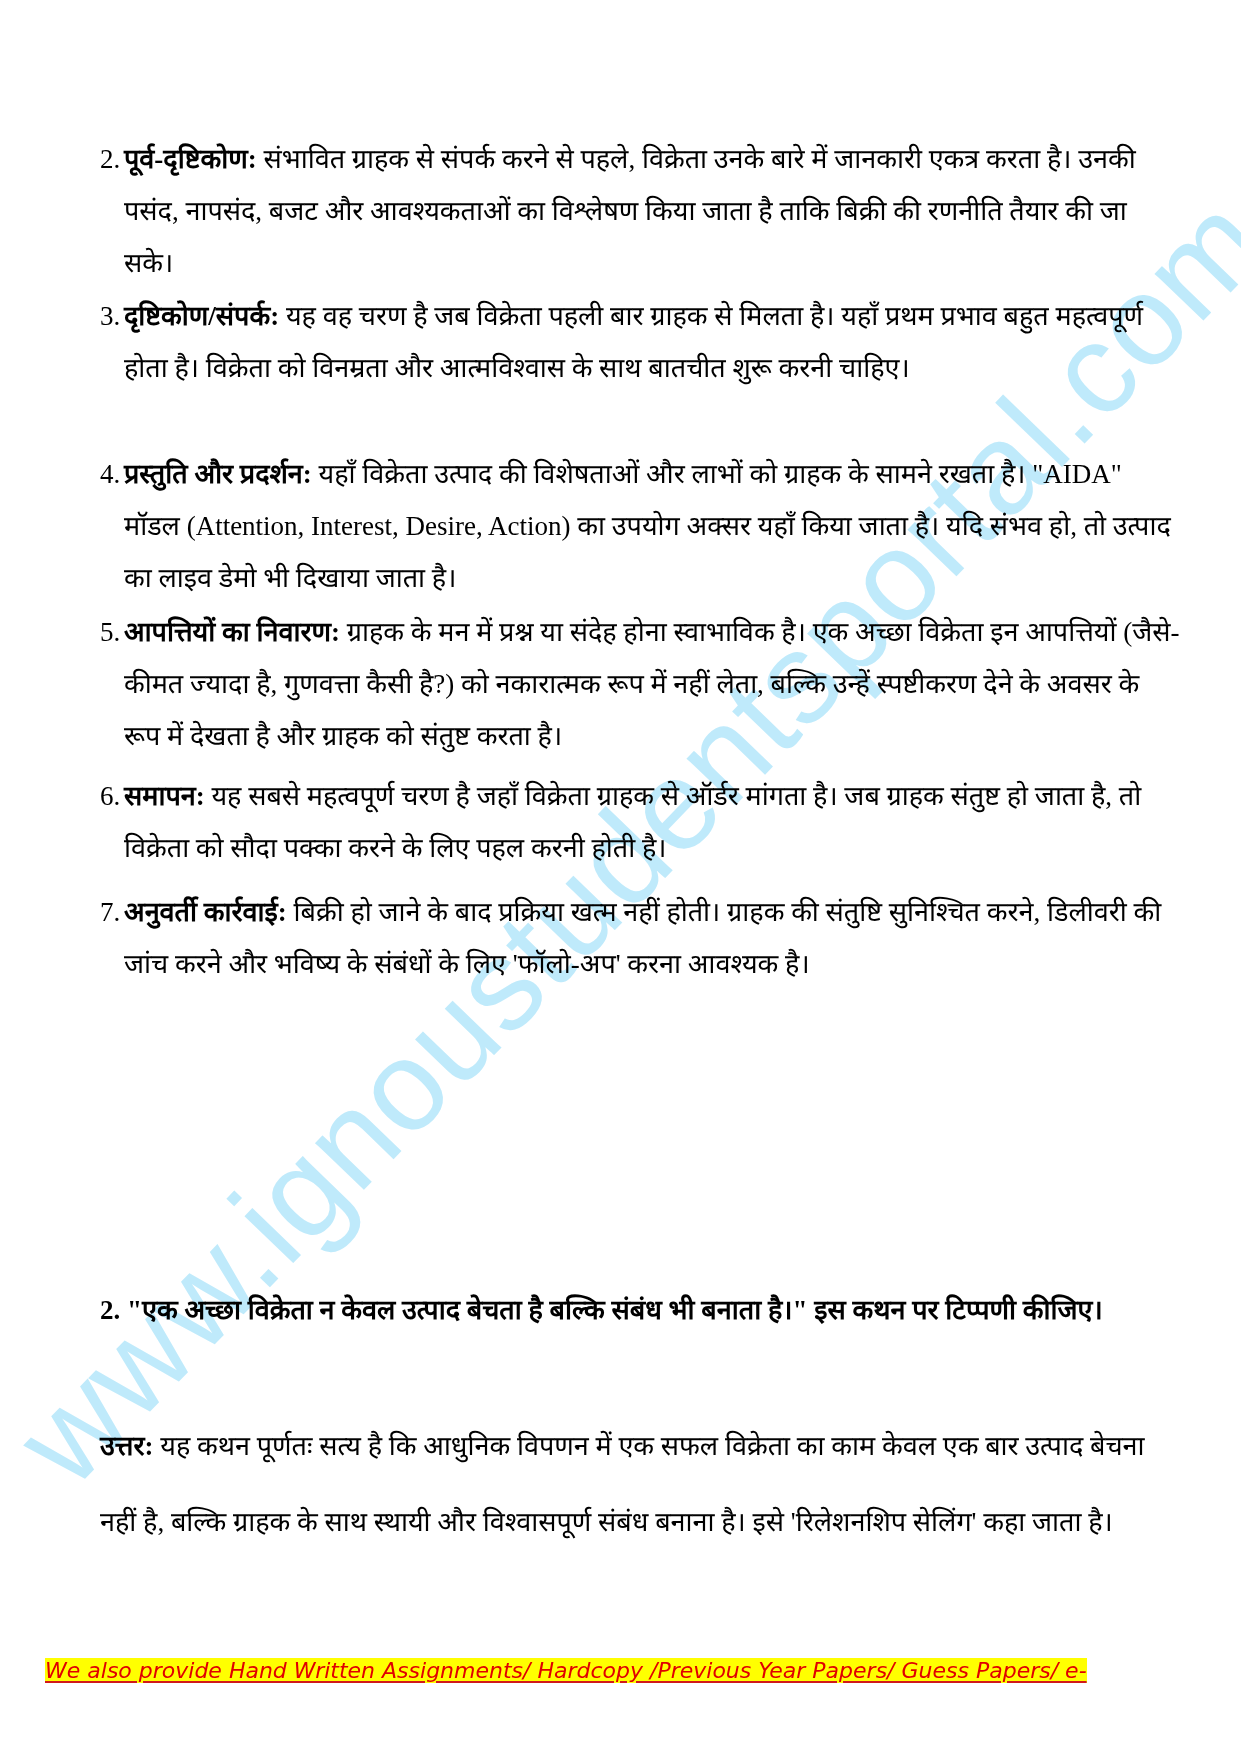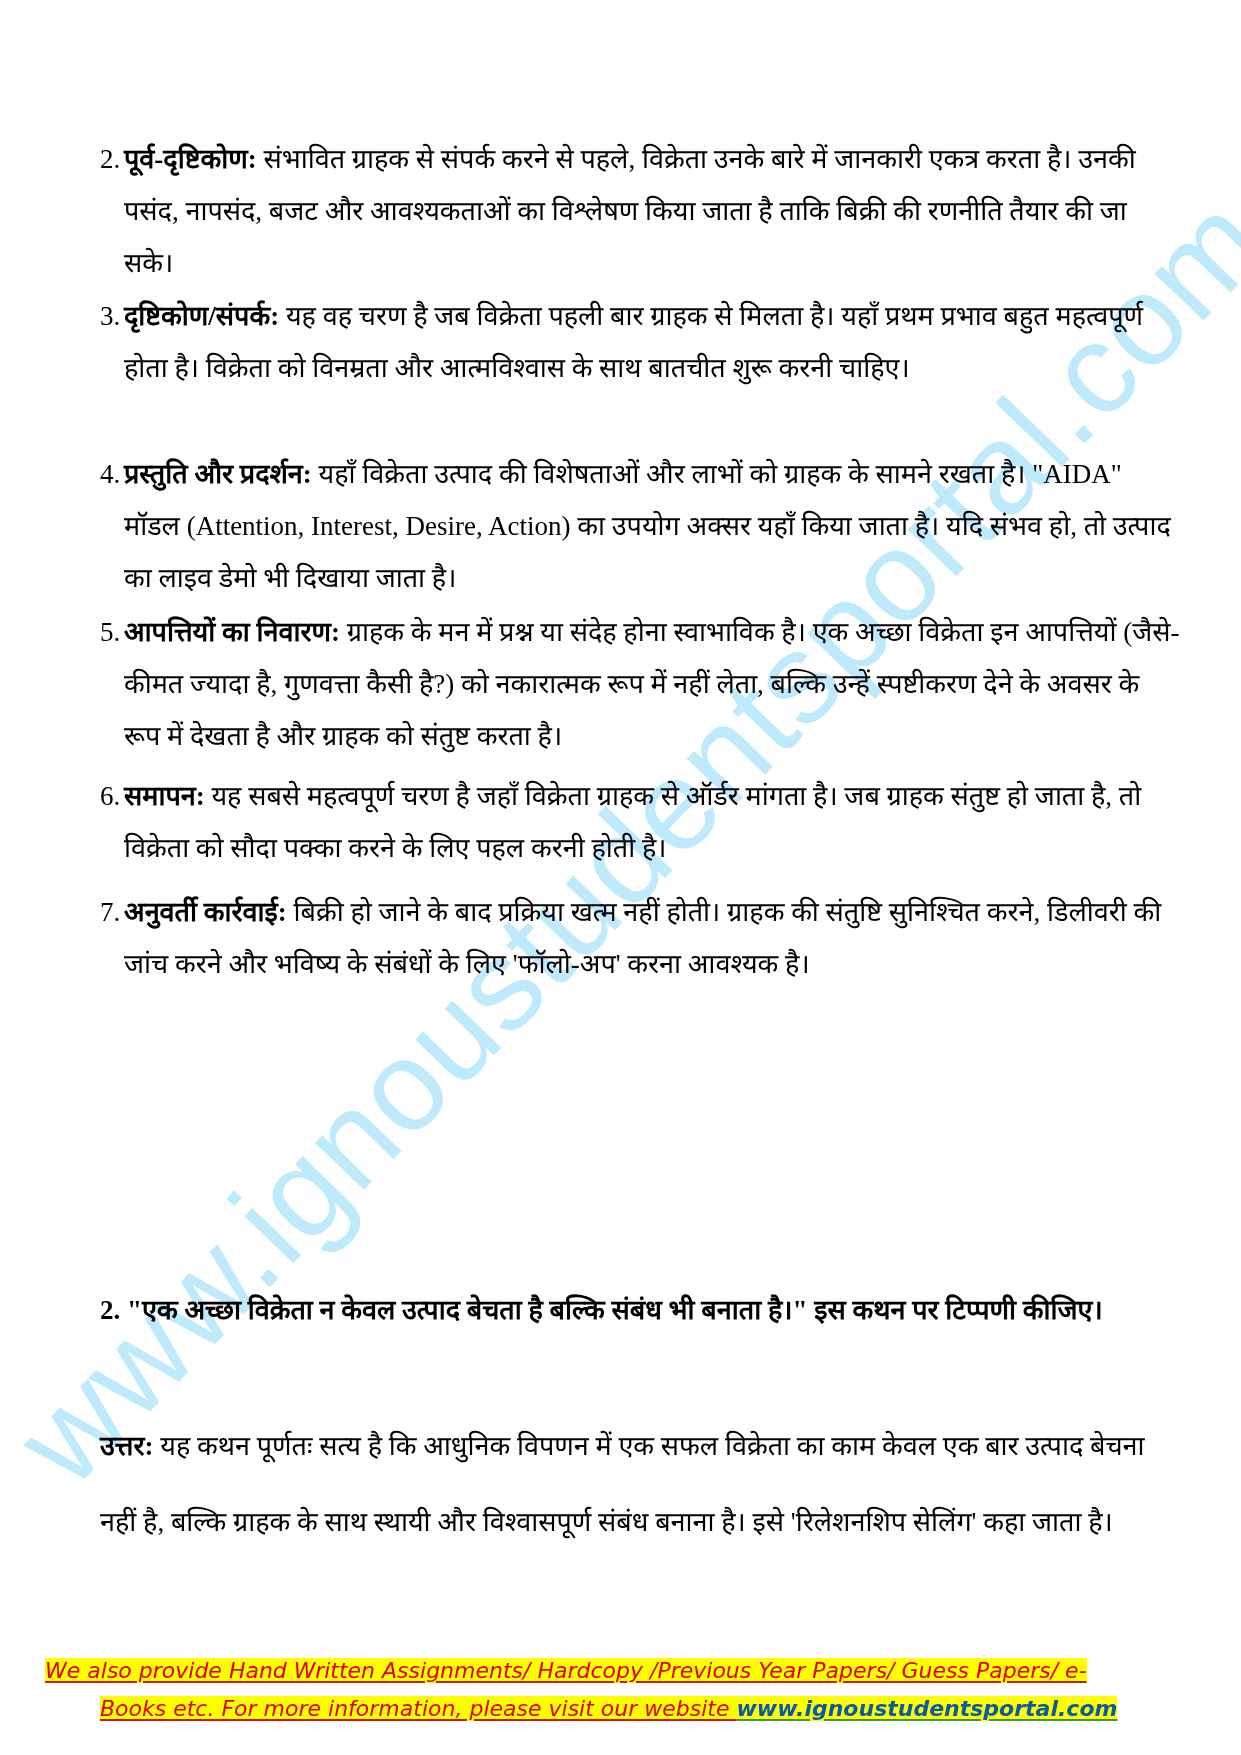--- a/index.html
+++ b/index.html
@@ -163,14 +163,13 @@
   <div class="question">2. "एक अच्छा विक्रेता न केवल उत्पाद बेचता है बल्कि संबंध भी बनाता है।" इस कथन पर टिप्पणी कीजिए।</div>
 
   <div class="answer">
     <span class="label">उत्तर:</span><span> यह कथन पूर्णतः सत्य है कि आधुनिक विपणन में एक सफल विक्रेता का काम केवल एक बार उत्पाद बेचना नहीं है, बल्कि ग्राहक के साथ स्थायी और विश्वासपूर्ण संबंध बनाना है। इसे 'रिलेशनशिप सेलिंग' कहा जाता है।</span>
   </div>
 
 </div>
 
 <div class="footer">
   <span class="line1"><span class="hl">We also provide Hand Written Assignments/ Hardcopy /Previous Year Papers/ Guess Papers/ e-</span></span>
-  <span class="line2"><span class="hl">Books etc. For more information, please visit our website </span><span class="link">www.ignoustudentsportal.com</span></span>
 </div>
 
 </body></html>

